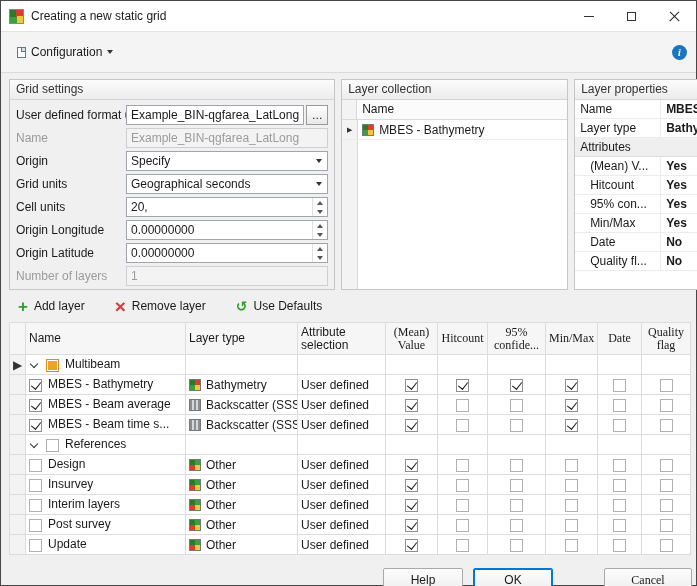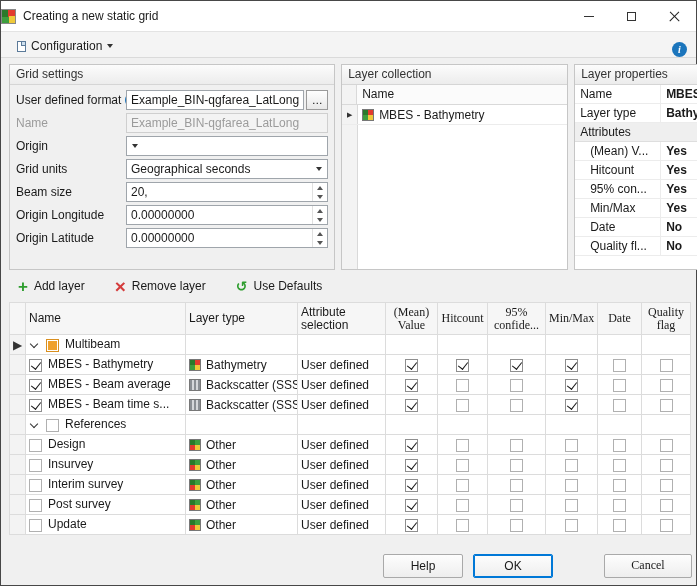--- a/index.html
+++ b/index.html
@@ -3,35 +3,35 @@
 <meta charset="utf-8">
 <style>
   * { box-sizing: border-box; margin: 0; padding: 0; }
   html,body { width: 697px; height: 586px; overflow: hidden; }
   body { font-family: "Liberation Sans", "DejaVu Sans", sans-serif; font-size: 12px; color: #1a1a1a; }
 
   .dialog { width: 697px; height: 586px; border: 1px solid #474747; background: #f0f0f0;
             display: flex; flex-direction: column; }
 
   
-  .titlebar { flex: 0 0 30px; background: #fff; display: flex; align-items: center; }
+  .titlebar { flex: 0 0 30px; background: #fff; display: flex; align-items: center; padding-left: 8px; }
   .app-icon { width: 15px; height: 15px; margin-right: 7px; border: 1px solid #888;
               background: conic-gradient(#e23b2e 0 25%, #efc93a 0 50%, #3d9e3d 0 75%, #2a7a2a 0); }
   .title { flex: 1; font-size: 12px; }
   .winbtns { display: flex; height: 30px; }
   .winbtn { width: 43px; height: 30px; display: flex; align-items: center; justify-content: center; }
   .glyph-min { width: 10px; height: 1px; background: #333; display: block; }
   .glyph-max { width: 9px; height: 9px; border: 1px solid #333; display: block; }
   .glyph-x { position: relative; width: 11px; height: 11px; display: block; }
   .glyph-x::before,.glyph-x::after { content:""; position:absolute; left:-1px; top:5px; width:13px; height:1.4px; background:#222; }
   .glyph-x::before { transform: rotate(45deg); } .glyph-x::after { transform: rotate(-45deg); }
 
   
   .toolbar { flex: 0 0 27px; background: #f4f4f4; border-top: 1px solid #e3e3e3; border-bottom: 1px solid #dadada;
-             display: flex; align-items: flex-end; padding: 0 9px; }
+             display: flex; align-items: center; padding: 9px 9px; }
   .tb-btn { display: flex; align-items: center; gap: 5px; padding: 3px 6px; border: 1px solid transparent; }
   .page-icon { width: 9px; height: 11px; background: #fff; border: 1px solid #5b7a99; position: relative; }
   .page-icon::after { content:""; position:absolute; right:0; top:0; width:3px; height:3px; background:#cfe0ee; border-left:1px solid #5b7a99; border-bottom:1px solid #5b7a99; }
   .caret-dn { width:0; height:0; border-left:3.5px solid transparent; border-right:3.5px solid transparent; border-top:4px solid #333; display:inline-block; }
   .tb-spacer { flex: 1; }
   .info-dot { width: 14px; height: 14px; border-radius: 50%; background: #1b75bc; color: #fff;
               display: inline-flex; align-items: center; justify-content: center;
               font: italic bold 10px "Liberation Serif", serif; flex: 0 0 14px; }
   .info-dot.big { width: 15px; height: 15px; flex: 0 0 15px; }
 
@@ -181,20 +181,21 @@
                 <span class="val">Example_BIN-qgfarea_LatLong</span>
               </div>
             </div>
           </div>
           <div class="gs-row">
             <div class="gs-label">
               <span>Origin</span>
             </div>
             <div class="gs-ctl">
               <div class="tbox">
+                <span class="val">Specify</span>
                 <span class="dd">
                   <span class="caret-dn"></span>
                 </span>
               </div>
             </div>
           </div>
           <div class="gs-row">
             <div class="gs-label">
               <span>Grid units</span>
             </div>
@@ -202,21 +203,21 @@
               <div class="tbox">
                 <span class="val">Geographical seconds</span>
                 <span class="dd">
                   <span class="caret-dn"></span>
                 </span>
               </div>
             </div>
           </div>
           <div class="gs-row">
             <div class="gs-label">
-              <span>Beam size</span>
+              <span>Cell units</span>
             </div>
             <div class="gs-ctl">
               <div class="tbox">
                 <span class="val">20,</span>
                 <span class="spin">
                   <span class="sp-b">
                     <span class="tri-up"></span>
                   </span>
                   <span class="sp-b">
                     <span class="tri-dn"></span>
@@ -251,20 +252,30 @@
               <div class="tbox">
                 <span class="val">0.00000000</span>
                 <span class="spin">
                   <span class="sp-b">
                     <span class="tri-up"></span>
                   </span>
                   <span class="sp-b">
                     <span class="tri-dn"></span>
                   </span>
                 </span>
+              </div>
+            </div>
+          </div>
+          <div class="gs-row">
+            <div class="gs-label dis">
+              <span>Number of layers</span>
+            </div>
+            <div class="gs-ctl">
+              <div class="tbox dis">
+                <span class="val">1</span>
               </div>
             </div>
           </div>
         </div>
     </div>
 
     <div class="panel lc">
       <div class="panel-h">Layer collection</div>
       <div class="lc-head">
         <span class="lc-sel-h"></span>
@@ -444,21 +455,21 @@
             <td class="attr-cell">User defined</td>
             <td class="cb-cell"><span class="cb checked"></span></td>
             <td class="cb-cell"><span class="cb unchecked"></span></td>
             <td class="cb-cell"><span class="cb unchecked"></span></td>
             <td class="cb-cell"><span class="cb unchecked"></span></td>
             <td class="cb-cell"><span class="cb unchecked"></span></td>
             <td class="cb-cell"><span class="cb unchecked"></span></td>
           </tr>
           <tr class="layer-row">
             <td class="sel-col"></td>
-            <td class="name-cell indent"><span class="cb unchecked"></span><span class="nm">Interim survey</span></td>
+            <td class="name-cell indent"><span class="cb unchecked"></span><span class="nm">Interim layers</span></td>
             <td class="lt-cell"><span class="licon other"></span><span>Other</span></td>
             <td class="attr-cell">User defined</td>
             <td class="cb-cell"><span class="cb checked"></span></td>
             <td class="cb-cell"><span class="cb unchecked"></span></td>
             <td class="cb-cell"><span class="cb unchecked"></span></td>
             <td class="cb-cell"><span class="cb unchecked"></span></td>
             <td class="cb-cell"><span class="cb unchecked"></span></td>
             <td class="cb-cell"><span class="cb unchecked"></span></td>
           </tr>
           <tr class="layer-row">

